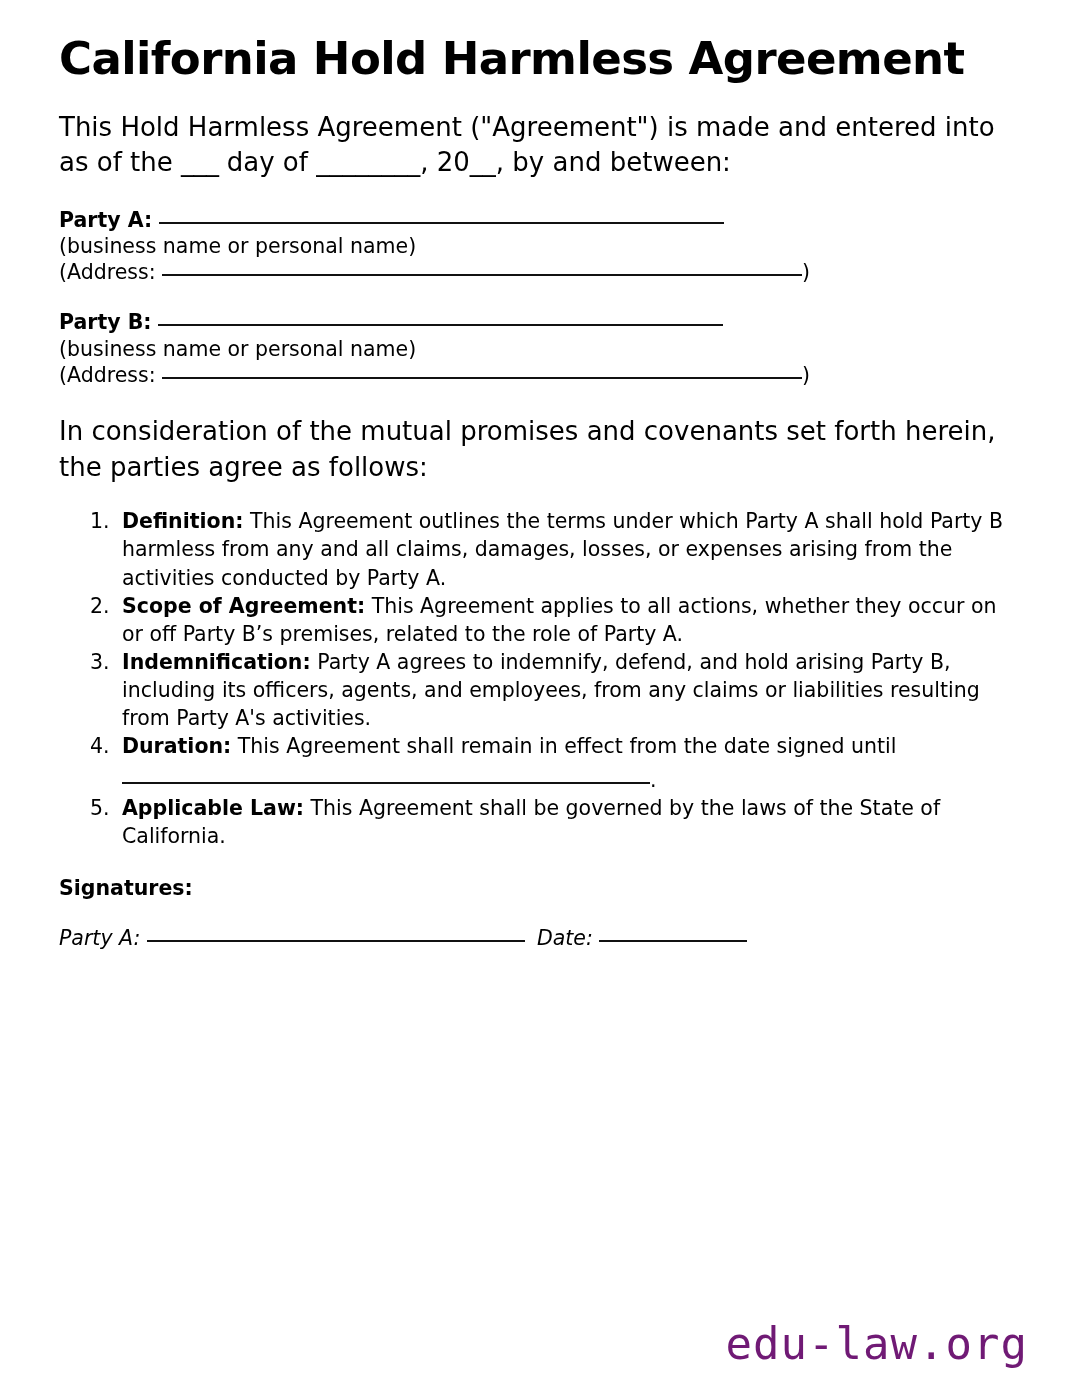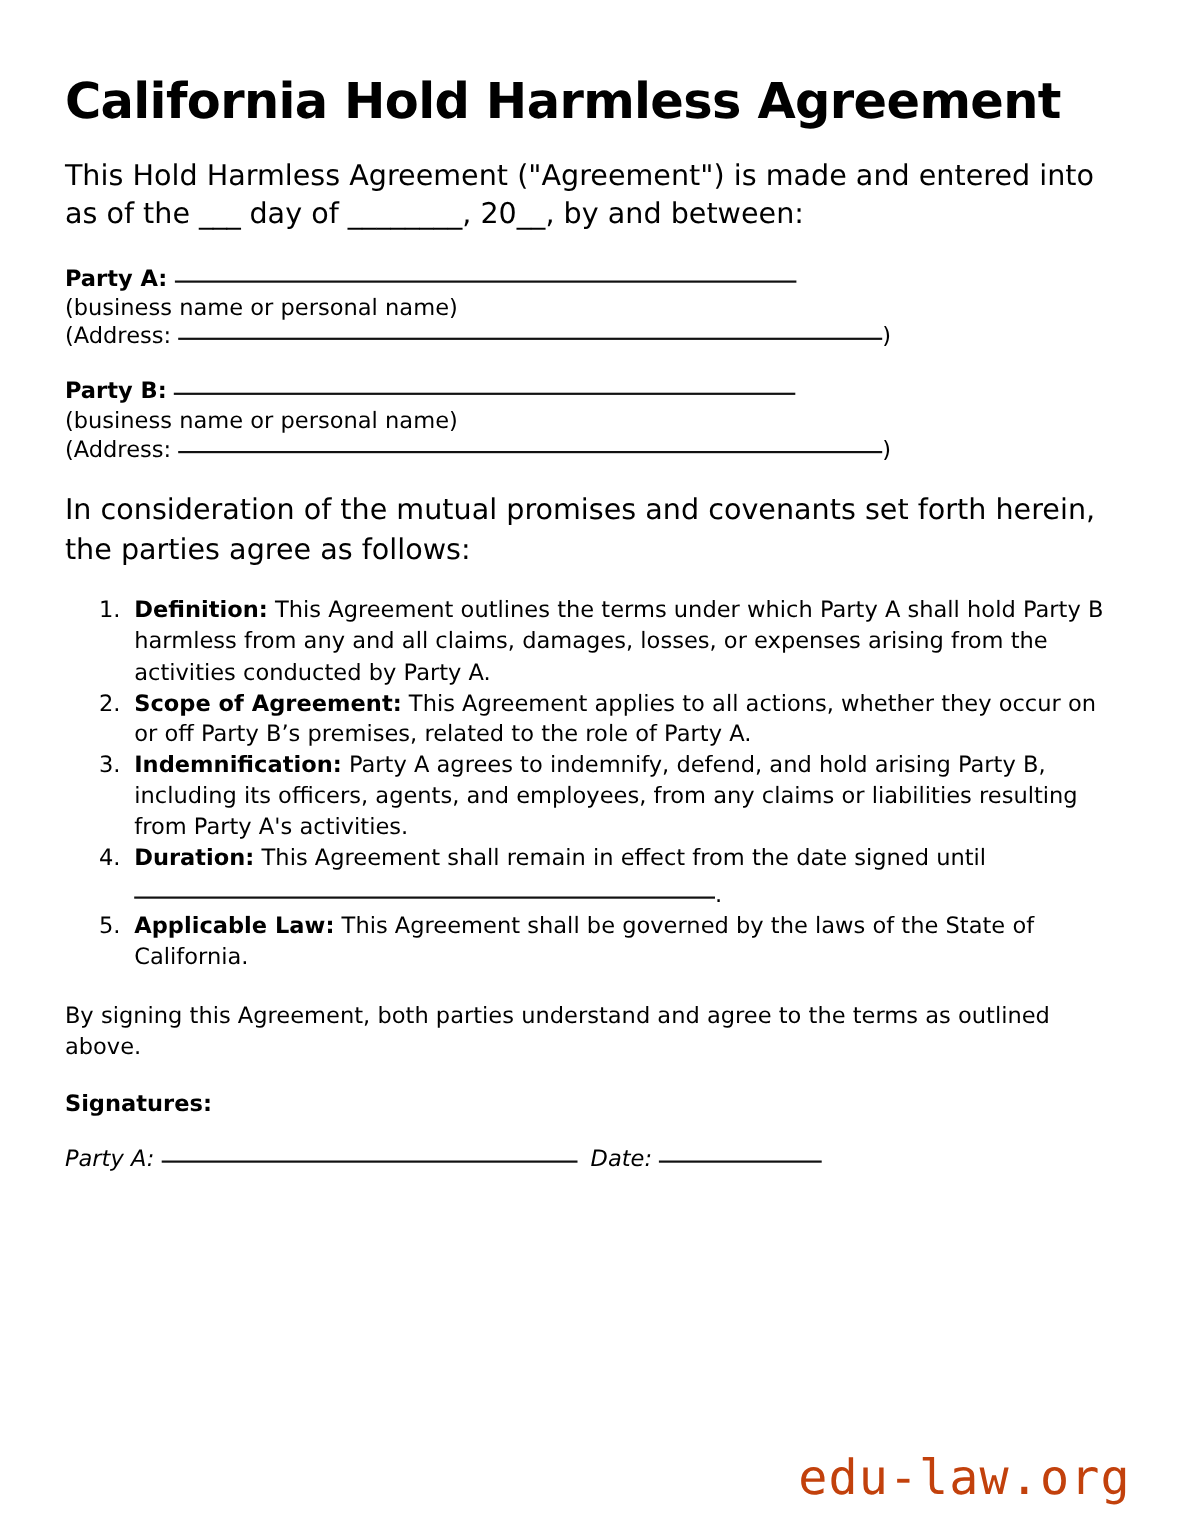--- a/index.html
+++ b/index.html
@@ -16,21 +16,21 @@
     -webkit-font-smoothing: antialiased;
   }
 
   .page {
     position: absolute;
     left: 0;
     top: 0;
     width: 1075px;
     height: 1391px;
     box-sizing: border-box;
-    padding: 59px 60px 0 59px;
+    padding: 26px 60px 0 59px;
   }
 
   .doc-title {
     font-size: 45px;
     font-weight: bold;
     letter-spacing: -0.6px;
     line-height: 1.1;
     margin: 8px 0 0 0;
     white-space: nowrap;
   }
@@ -119,21 +119,21 @@
     width: 12px;
   }
 
   .footer-mark {
     position: absolute;
     right: 47px;
     bottom: 22px;
     font-family: "DejaVu Sans Mono", "Liberation Mono", monospace;
     font-size: 44px;
     letter-spacing: 1px;
-    color: #c2410c;
+    color: #701a75;
     white-space: nowrap;
   }
 </style>
 </head>
 <body>
 
 <div class="page">
 
   <h1 class="doc-title">California Hold Harmless Agreement</h1>
 
@@ -183,21 +183,20 @@
     </li>
     <li>
       <span class="term-name">Duration:</span><span> This Agreement shall remain in effect from the date signed until</span>
       <span class="dur-line"><span class="fill fill-dur"></span><span>.</span></span>
     </li>
     <li>
       <span class="term-name">Applicable Law:</span><span> This Agreement shall be governed by the laws of the State of California.</span>
     </li>
   </ol>
 
-  <p class="closing">By signing this Agreement, both parties understand and agree to the terms as outlined above.</p>
 
   <p class="sig-heading">Signatures:</p>
 
   <div class="sig-row">
     <span>Party A:</span>
     <span class="fill fill-sig"></span><span class="gap"></span><span>Date:</span>
     <span class="fill fill-date"></span>
   </div>
 
 

